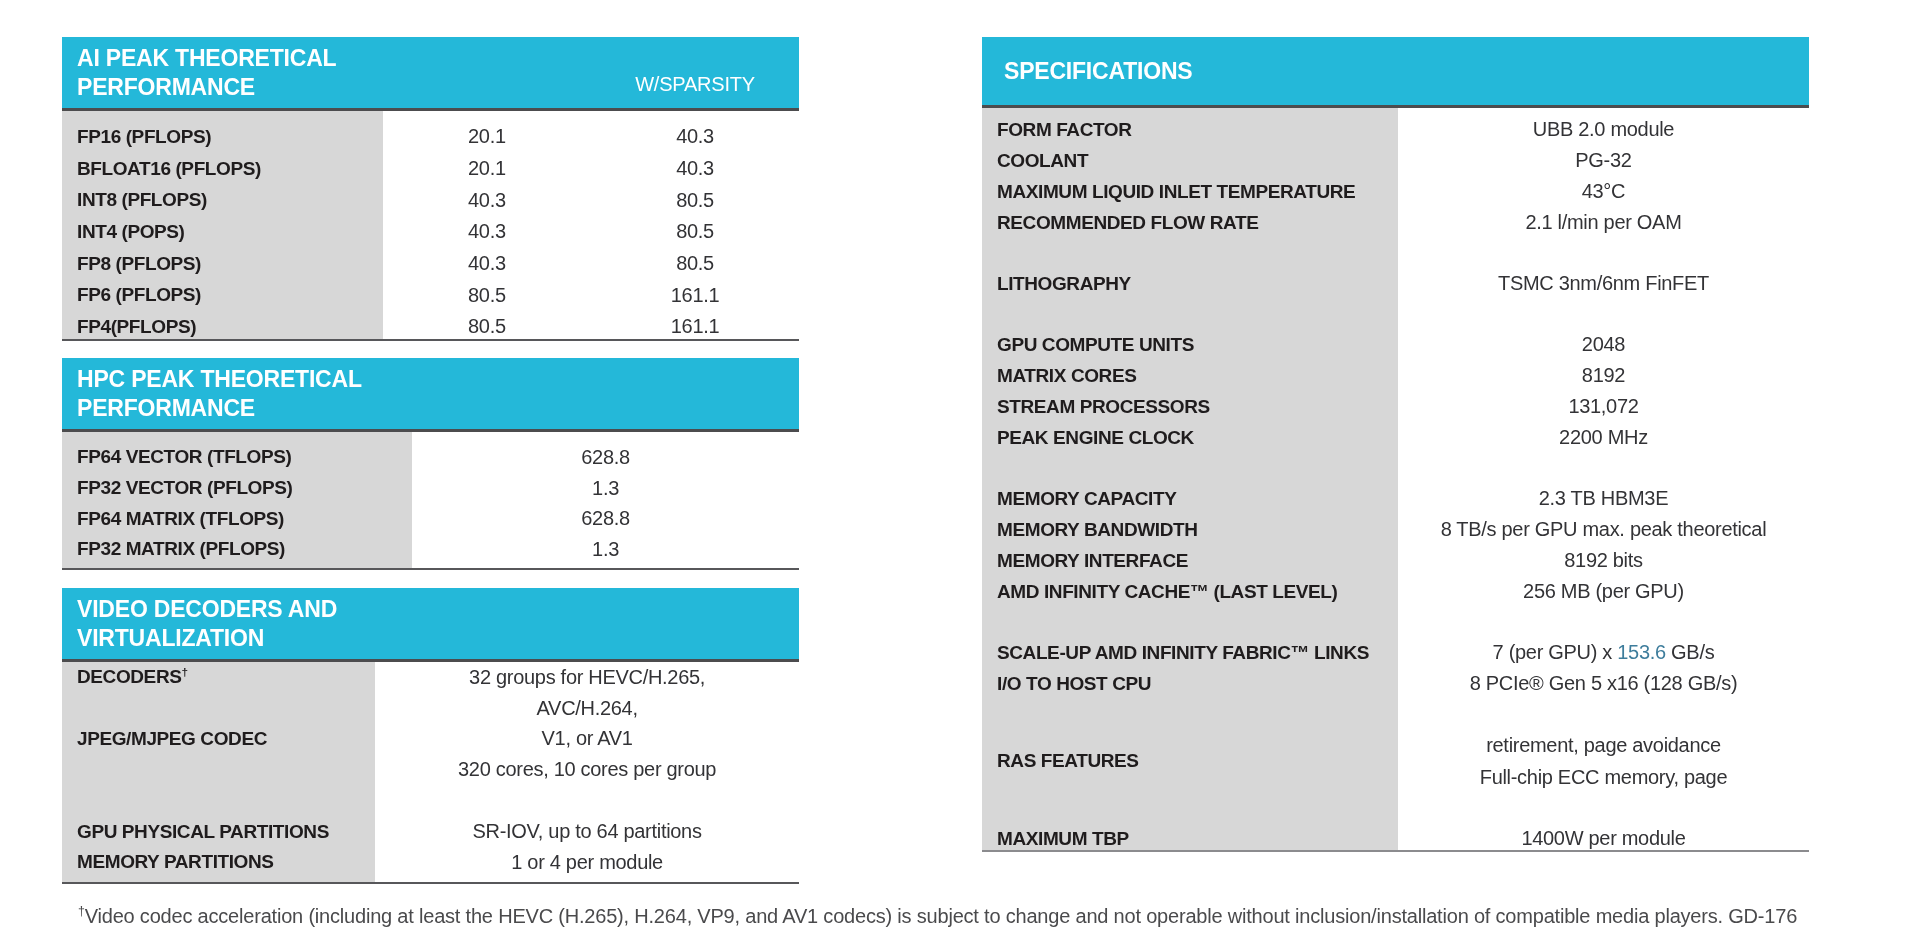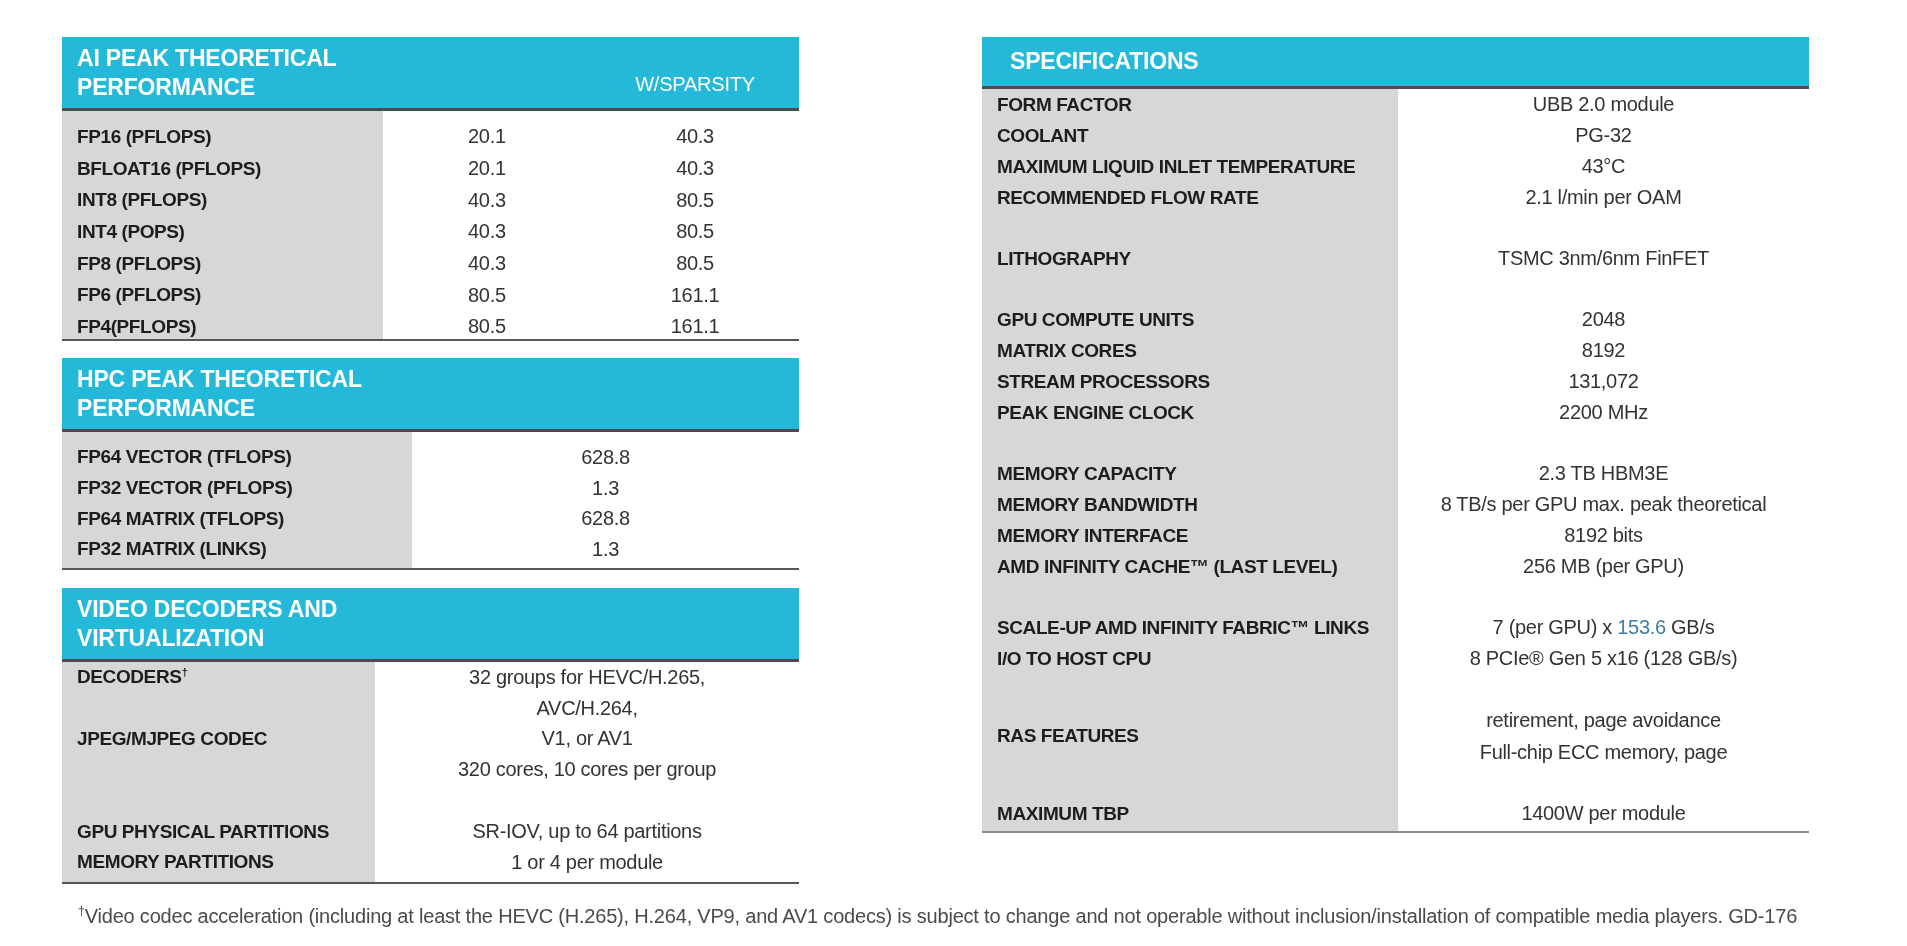--- a/index.html
+++ b/index.html
@@ -10,38 +10,38 @@
   }
   .col-left  { position:absolute; left:62px;  top:37px; width:737px; }
   .col-right { position:absolute; left:982px; top:37px; width:827px; }
 
   
   .thead {
     background:var(--teal,#24b8d9); color:#fff; font-weight:bold;
     font-size:23px; line-height:29px; letter-spacing:-0.2px;
     padding:7px 15px 6px 15px; position:relative; height:71px;
   }
-  .thead.single { height:49px; display:flex; align-items:center; padding:0 28px; }
+  .thead.single { height:68px; display:flex; align-items:center; padding:0 22px; }
   .sparsity {
     position:absolute; right:0; bottom:9px; width:28.2%;
     text-align:center; font-weight:400; font-size:20px; letter-spacing:-0.2px;
   }
 
   
   .tbody {
     border-top:3px solid var(--rule-dark,#4c4c4e);
     border-bottom:2px solid #57575a;
   }
   .t1-body { height:233px; padding-top:10px;
     background:linear-gradient(to right, var(--label-bg,#d7d7d7) 43.5%, #fff 43.5%); }
   .t2-body { height:141px; padding-top:10px;
     background:linear-gradient(to right, var(--label-bg,#d7d7d7) 47.5%, #fff 47.5%); }
   .t3-body { height:225px; 
     background:linear-gradient(to right, var(--label-bg,#d7d7d7) 42.5%, #fff 42.5%); }
-  .specs-body { height:747px; border-bottom-color:#8b8b8e;
+  .specs-body { height:747px; padding-top:6px; border-bottom-color:#8b8b8e;
     background:linear-gradient(to right, var(--label-bg,#d7d7d7) 50.3%, #fff 50.3%); }
 
   .row-ai    { display:grid; grid-template-columns:43.5% 28.3% 28.2%; height:31.7px; align-items:center; }
   .row-hpc   { display:grid; grid-template-columns:47.5% 52.5%; height:30.7px; align-items:center; }
   .row-video { display:grid; grid-template-columns:42.5% 57.5%; height:30.8px; align-items:center; }
   .row-spec  { display:grid; grid-template-columns:50.3% 49.7%; height:31px;  align-items:center; }
   .row-spec.tall { height:64px; }
   .spec-section + .spec-section  { margin-top:30px; }
   .video-section + .video-section{ margin-top:31px; }
 
@@ -126,21 +126,21 @@
           </div>
           <div class="row-hpc">
             <div class="lbl">FP32 VECTOR (PFLOPS)</div>
             <div class="val">1.3</div>
           </div>
           <div class="row-hpc">
             <div class="lbl">FP64 MATRIX (TFLOPS)</div>
             <div class="val">628.8</div>
           </div>
           <div class="row-hpc">
-            <div class="lbl">FP32 MATRIX (LINKS)</div>
+            <div class="lbl">FP32 MATRIX (PFLOPS)</div>
             <div class="val">1.3</div>
           </div>
         </div>
     </section>
 
     <section style="margin-top:18px">
       <div class="thead">
         <div>VIDEO DECODERS AND</div>
         <div>VIRTUALIZATION</div>
       </div>

